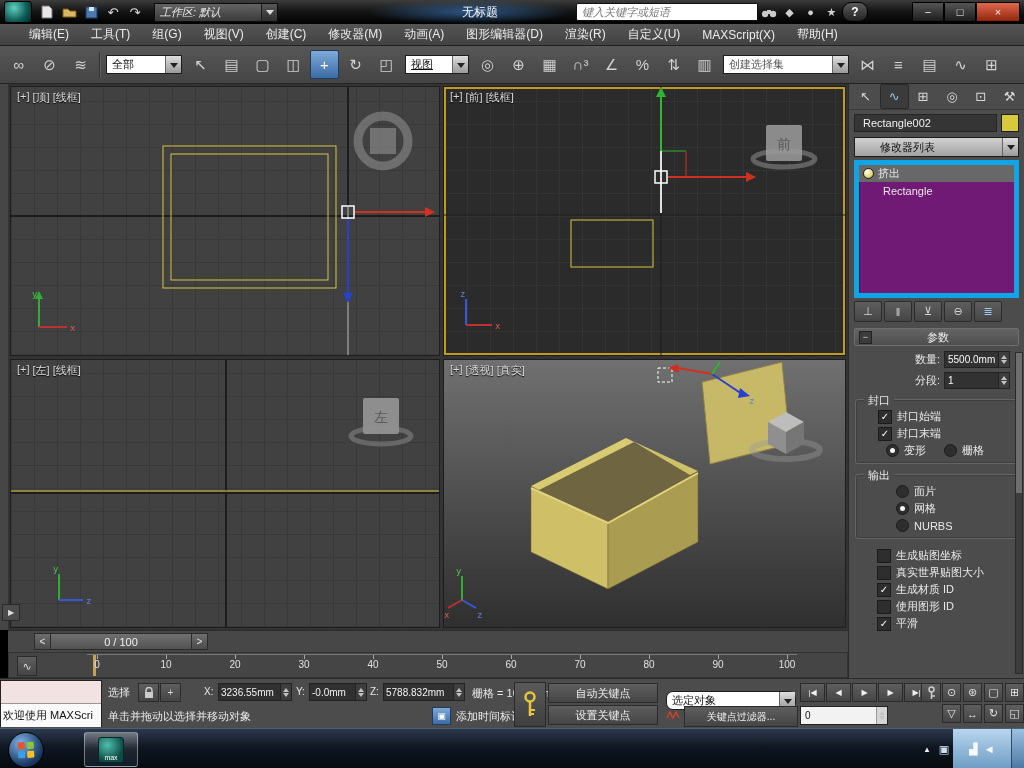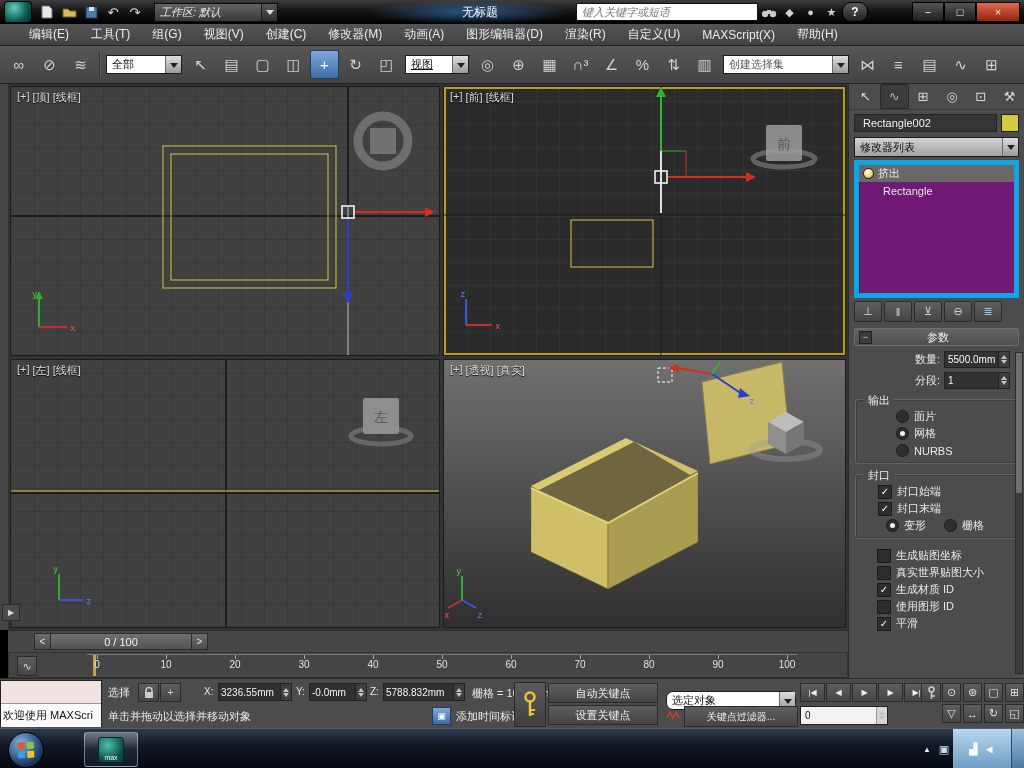--- a/index.html
+++ b/index.html
@@ -17,21 +17,21 @@
   .qa-glyph{font-size:13px;color:#d8d8d8;}
   .dd{display:flex;align-items:center;height:17px;background:#fff;border:1px solid #1c1c1c;color:#111;}
   .dd .dd-label{flex:1;padding:0 5px;font-size:11px;white-space:nowrap;overflow:hidden;}
   .dd .dd-btn{width:15px;height:100%;background:linear-gradient(#dedede,#9a9a9a);
      border-left:1px solid #666;display:flex;align-items:center;justify-content:center;}
   .dd .dd-btn::after{content:'';border:4px solid transparent;border-top:5px solid #222;margin-top:5px;}
   .dd.dark{background:linear-gradient(#636363,#3a3a3a);color:#e8e8e8;border-color:#0c0c0c;}
   .dd.dark .dd-label{color:#e8e8e8;font-style:italic;}
   .dd.dark .dd-btn{background:linear-gradient(#575757,#2e2e2e);border-left-color:#1a1a1a;}
   .dd.dark .dd-btn::after{border-top-color:#ddd;}
-  .dd.mid{background:linear-gradient(#d2d2d2,#a2a2a2);}
+  .dd.mid{background:linear-gradient(#d2d2d2,#a2a2a2);padding-left:20px;}
   .ws-dd{width:122px;margin-left:8px;}
   .title-text{position:absolute;left:420px;width:120px;text-align:center;color:#fff;font-size:12px;z-index:2;}
   .search-wrap{position:absolute;left:576px;display:flex;align-items:center;z-index:2;}
   .search-input{width:170px;height:16px;border:1px solid #111;background:#fff;
      font-style:italic;font-size:11px;color:#777;padding:0 5px;border-radius:2px 0 0 2px;}
   .ic-btn{width:21px;height:18px;display:flex;align-items:center;justify-content:center;
      color:#cfcfcf;font-size:11px;}
   .help-btn{width:24px;height:18px;border-radius:9px;background:linear-gradient(#5a5a5a,#222);
      border:1px solid #000;display:flex;align-items:center;justify-content:center;color:#fff;font-weight:bold;}
   .win-btns{position:absolute;right:4px;top:2px;display:flex;z-index:3;}
@@ -620,64 +620,64 @@
       <div class="spin"></div>
     </div>
   </div>
   <div class="prow">
     <span class="plabel">分段:</span>
     <div class="pfield">
       <span>1</span>
       <div class="spin"></div>
     </div>
   </div>
+  <div class="group">
+    <span class="group-title">封口</span>
+    <div>
+
+        <div class="crow checked">
+          <span class="cb"></span>
+          <span class="clabel">封口始端</span>
+        </div>
+
+        <div class="crow checked">
+          <span class="cb"></span>
+          <span class="clabel">封口末端</span>
+        </div>
+      </div>
+    <div class="radio-line">
+
+        <div class="rrow on">
+          <span class="rb"></span>
+          <span class="rlabel">变形</span>
+        </div>
+
+        <div class="rrow">
+          <span class="rb"></span>
+          <span class="rlabel">栅格</span>
+        </div>
+      </div>
+  </div>
   <div class="group out-radios">
     <span class="group-title">输出</span>
     <div>
 
         <div class="rrow">
           <span class="rb"></span>
           <span class="rlabel">面片</span>
         </div>
 
         <div class="rrow on">
           <span class="rb"></span>
           <span class="rlabel">网格</span>
         </div>
 
         <div class="rrow">
           <span class="rb"></span>
           <span class="rlabel">NURBS</span>
-        </div>
-      </div>
-  </div>
-  <div class="group">
-    <span class="group-title">封口</span>
-    <div>
-
-        <div class="crow checked">
-          <span class="cb"></span>
-          <span class="clabel">封口始端</span>
-        </div>
-
-        <div class="crow checked">
-          <span class="cb"></span>
-          <span class="clabel">封口末端</span>
-        </div>
-      </div>
-    <div class="radio-line">
-
-        <div class="rrow on">
-          <span class="rb"></span>
-          <span class="rlabel">变形</span>
-        </div>
-
-        <div class="rrow">
-          <span class="rb"></span>
-          <span class="rlabel">栅格</span>
         </div>
       </div>
   </div>
   <div class="checks-block">
 
       <div class="crow">
         <span class="cb"></span>
         <span class="clabel">生成贴图坐标</span>
       </div>
 

